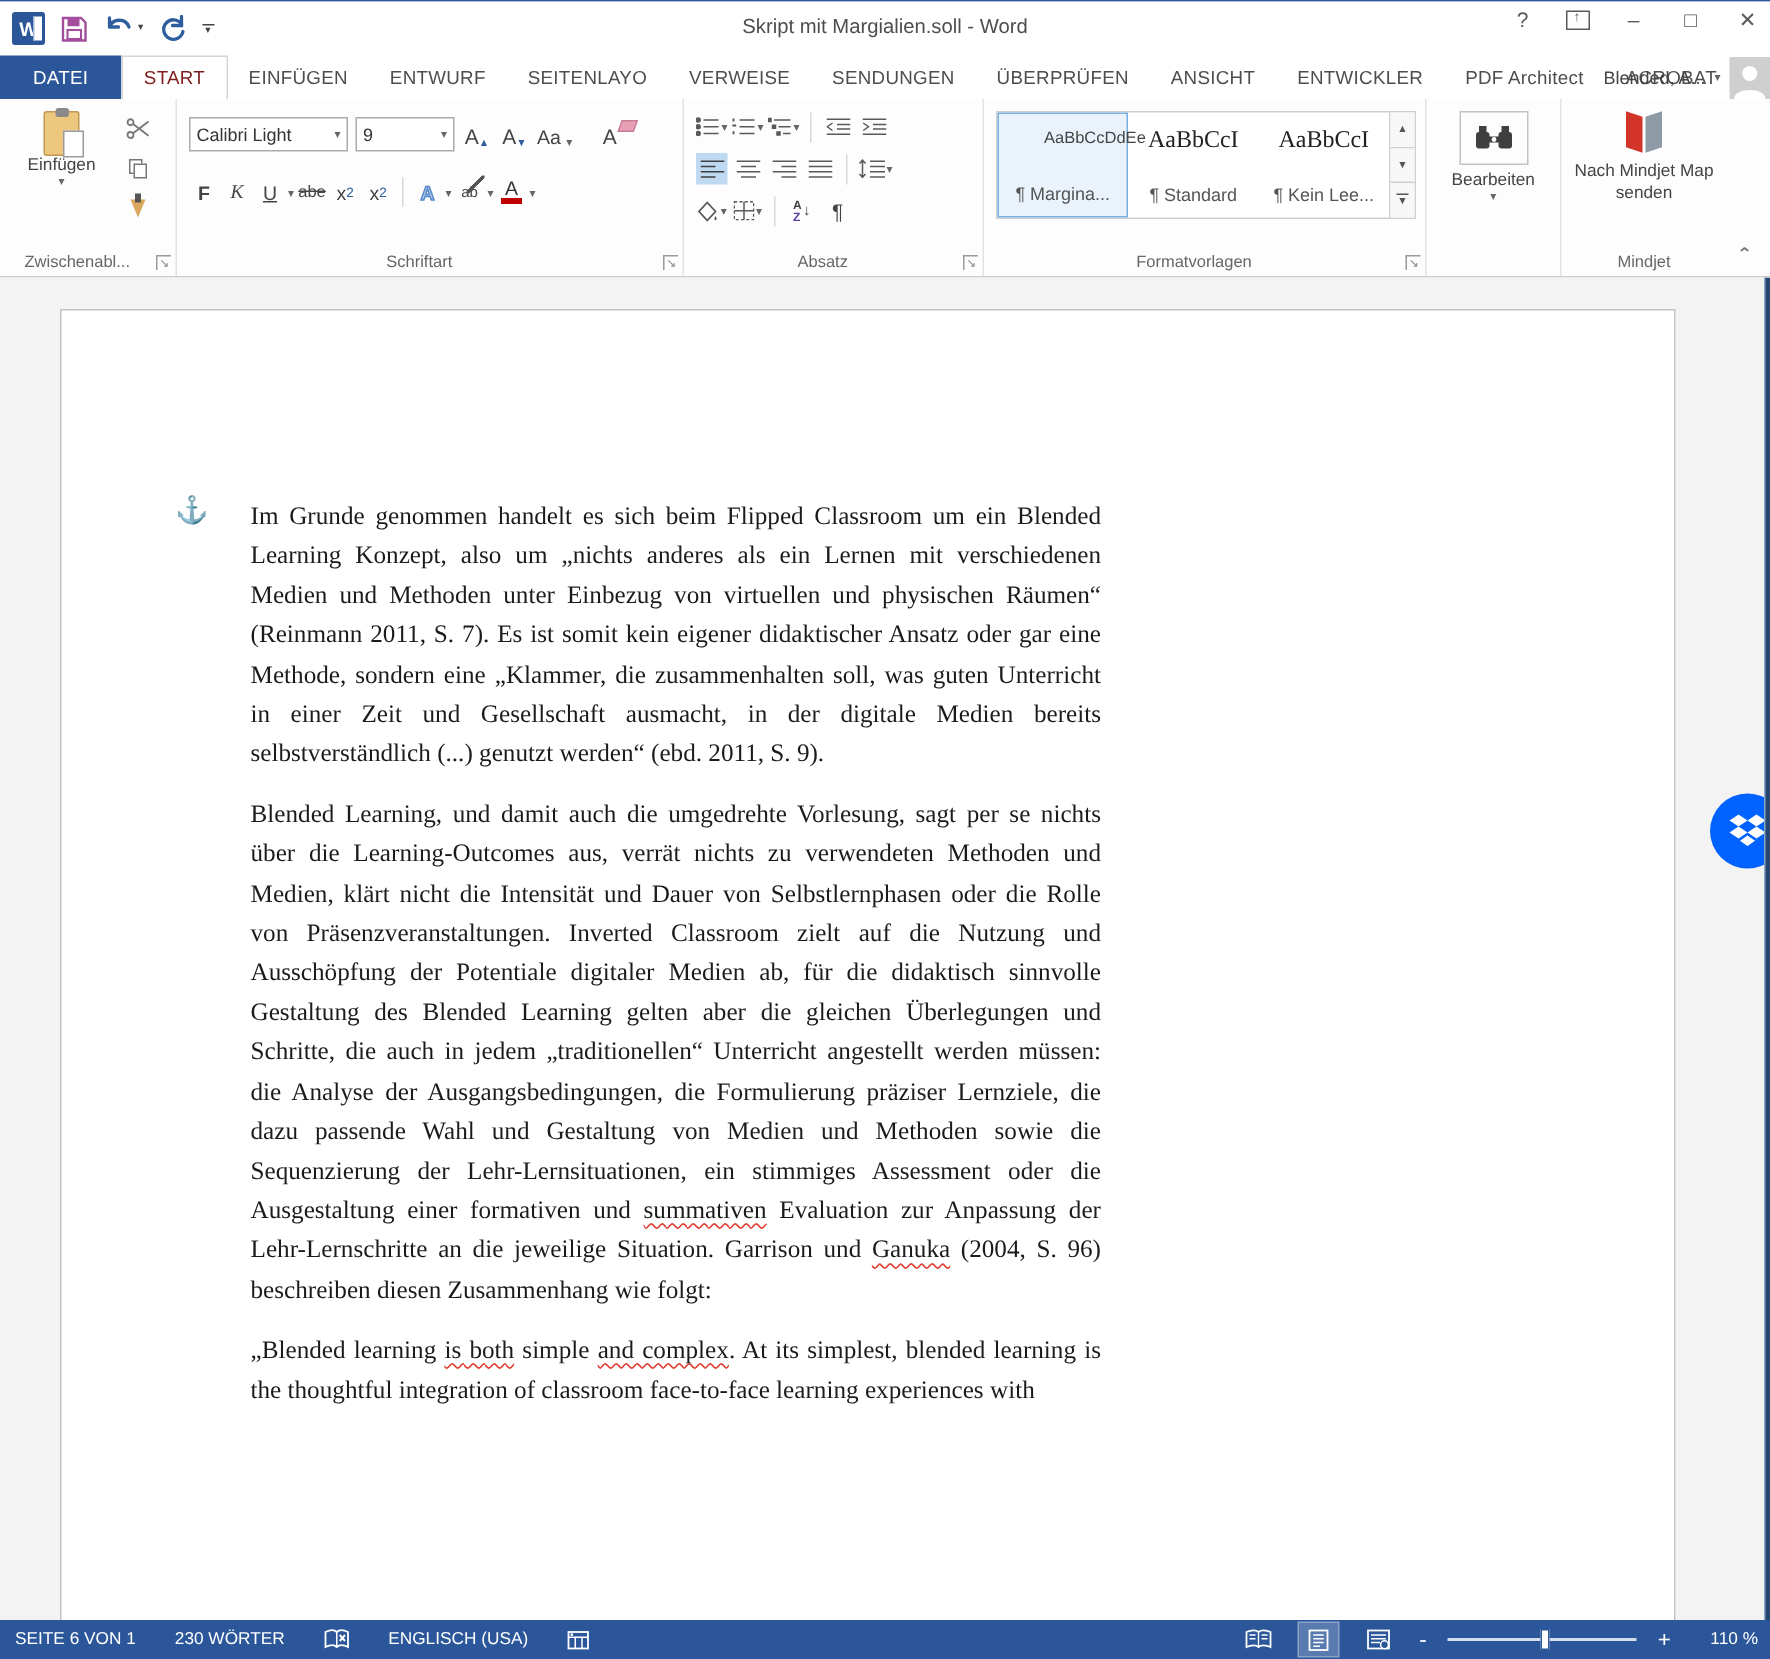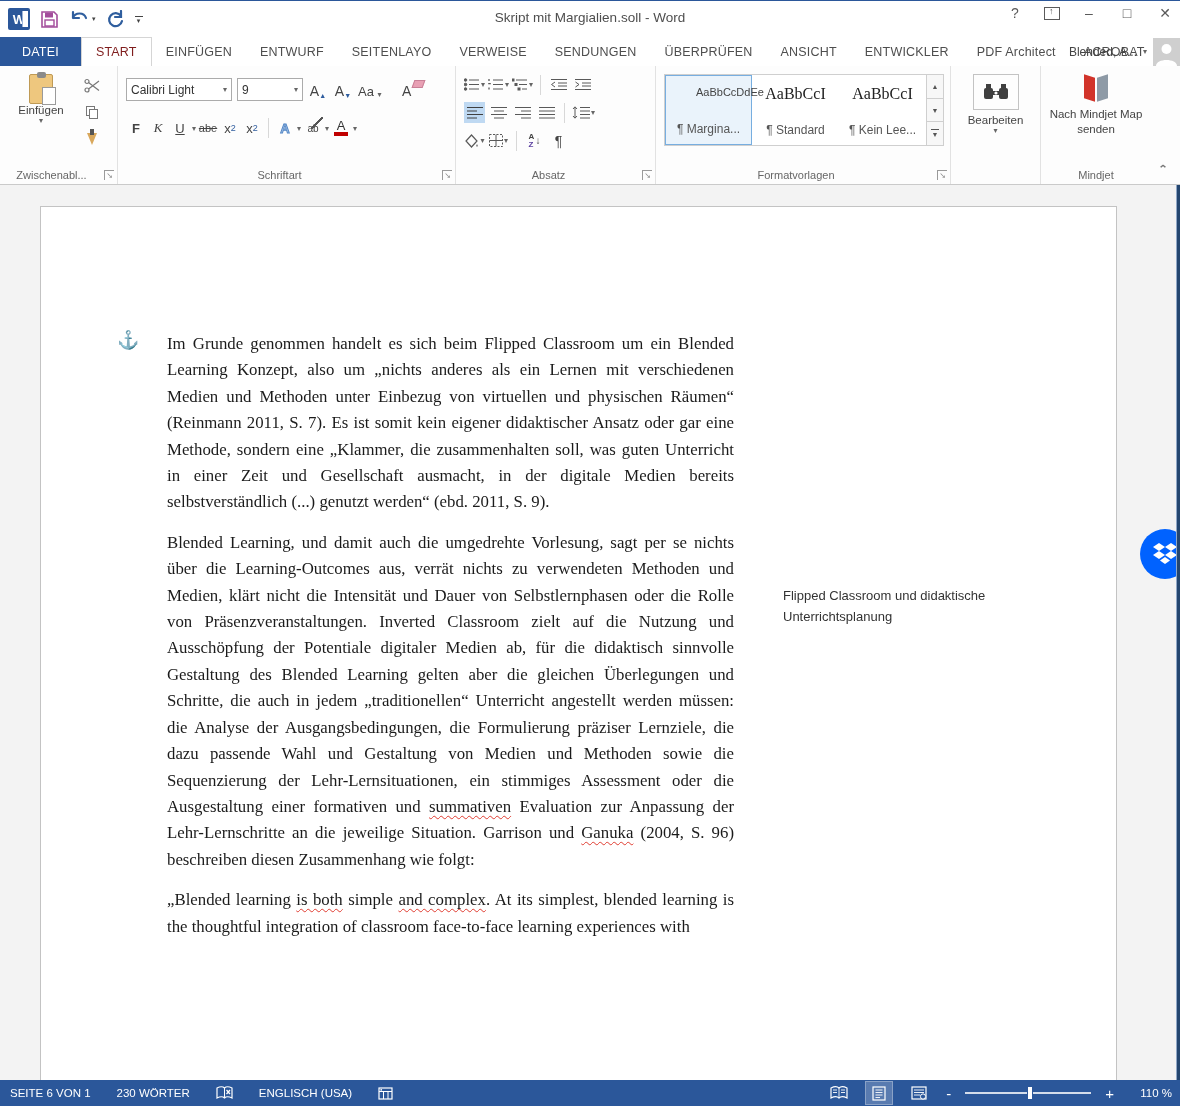--- a/index.html
+++ b/index.html
@@ -490,21 +490,20 @@
   <div class="canvas">
     <div class="page"></div>
     <div class="anchor">⚓</div>
 
     <div class="textcol">
       <p class="para"><span>Im Grunde genommen handelt es sich beim Flipped Classroom um ein Blended Learning Konzept, also um „nichts anderes als ein Lernen mit verschiedenen Medien und Methoden unter Einbezug von virtuellen und physischen Räumen“ (Reinmann 2011, S. 7). Es ist somit kein eigener didaktischer Ansatz oder gar eine Methode, sondern eine „Klammer, die zusammenhalten soll, was guten Unterricht in einer Zeit und Gesellschaft ausmacht, in der digitale Medien bereits selbstverständlich (...) genutzt werden“ (ebd. 2011, S. 9).</span></p>
       <p class="para"><span>Blended Learning, und damit auch die umgedrehte Vorlesung, sagt per se nichts über die Learning-Outcomes aus, verrät nichts zu verwendeten Methoden und Medien, klärt nicht die Intensität und Dauer von Selbstlernphasen oder die Rolle von Präsenzveranstaltungen. Inverted Classroom zielt auf die Nutzung und Ausschöpfung der Potentiale digitaler Medien ab, für die didaktisch sinnvolle Gestaltung des Blended Learning gelten aber die gleichen Überlegungen und Schritte, die auch in jedem „traditionellen“ Unterricht angestellt werden müssen: die Analyse der Ausgangsbedingungen, die Formulierung präziser Lernziele, die dazu passende Wahl und Gestaltung von Medien und Methoden sowie die Sequenzierung der Lehr-Lernsituationen, ein stimmiges Assessment oder die Ausgestaltung einer formativen und </span><span class="sq">summativen</span><span> Evaluation zur Anpassung der Lehr-Lernschritte an die jeweilige Situation. Garrison und </span><span class="sq">Ganuka</span><span> (2004, S. 96) beschreiben diesen Zusammenhang wie folgt:</span></p>
       <p class="para"><span>„Blended learning </span><span class="sq">is both</span><span> simple </span><span class="sq">and complex</span><span>. At its simplest, blended learning is the thoughtful integration of classroom face-to-face learning experiences with</span></p>
     </div>
 
-    <div class="note2">Flipped Classroom und didaktische Unterrichtsplanung</div>
 
     <div class="dropbox">
       <svg width="26" height="24" viewBox="0 0 26 24">
           <g fill="#fff">
             <path d="M7 1 L13 5 L7 9 L1 5 Z"></path>
             <path d="M19 1 L25 5 L19 9 L13 5 Z"></path>
             <path d="M7 9 L13 13 L7 17 L1 13 Z"></path>
             <path d="M19 9 L25 13 L19 17 L13 13 Z"></path>
             <path d="M13 15 L18 18.5 L13 22 L8 18.5 Z"></path>
           </g>

